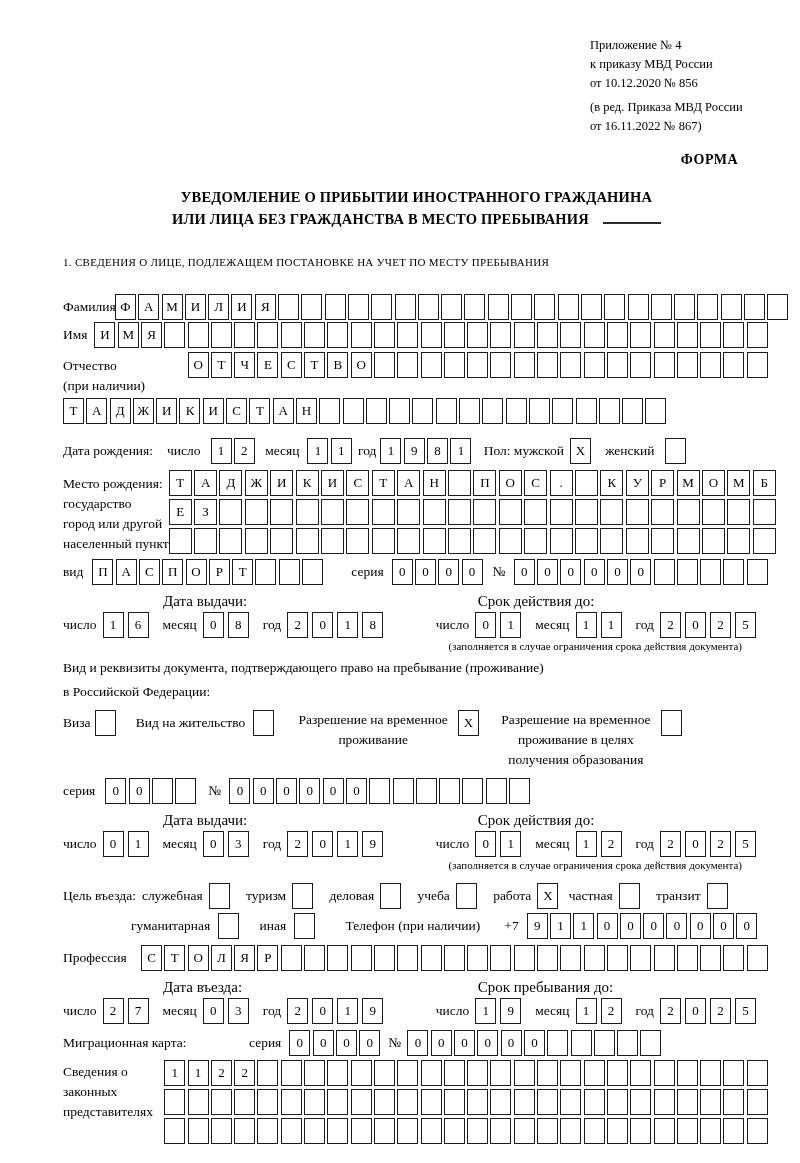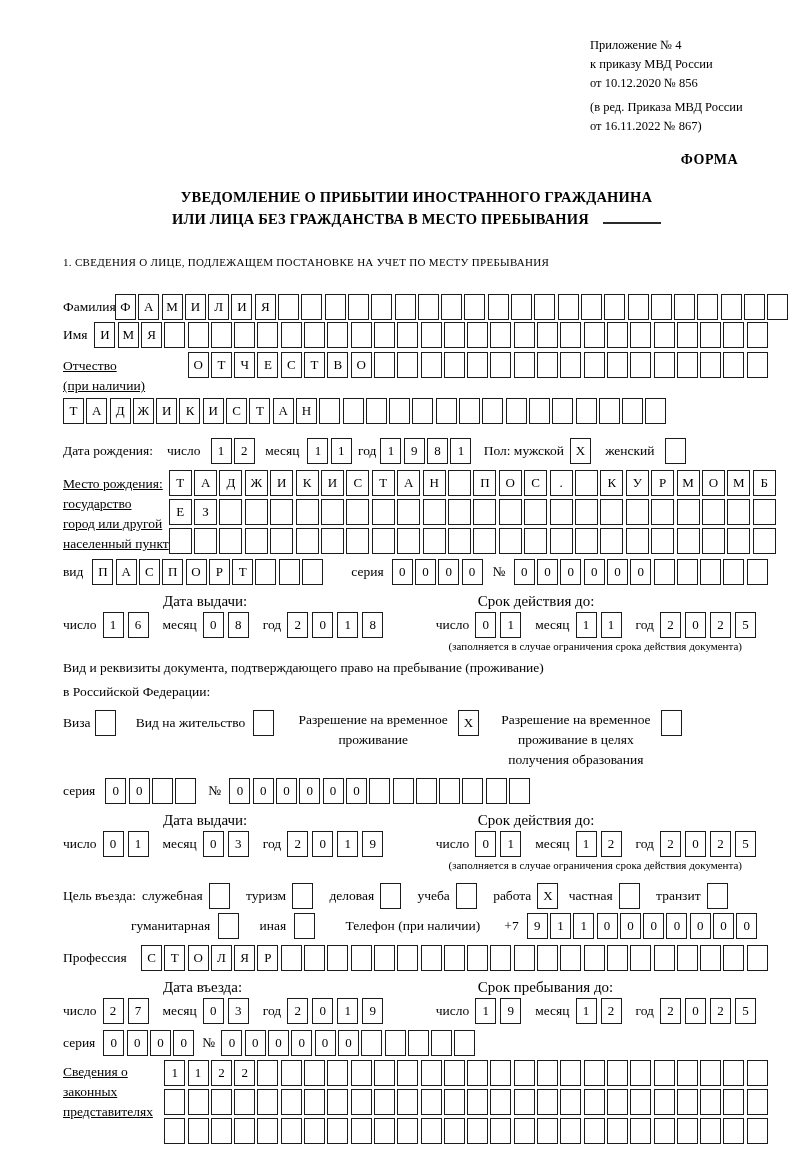--- a/index.html
+++ b/index.html
@@ -18,21 +18,21 @@
 
   
   .title { text-align:center; font-weight:bold; font-size:14.5px; line-height:22px; margin-top:18px; letter-spacing:0.2px; }
   .title-underline { display:inline-block; width:58px; border-bottom:2px solid #2a2a2a; height:14px; margin-left:14px; }
 
   .section-heading { font-weight:normal; font-size:11px; margin-top:26px; letter-spacing:0.3px; white-space:nowrap; }
 
   
   .row { display:flex; align-items:flex-start; }
   .lbl { padding-top:5px; white-space:nowrap; }
-  .lbl-stack div { line-height:20px; white-space:nowrap;text-decoration:underline; }
+  .lbl-stack div { line-height:20px; white-space:nowrap; }
   .cells { display:flex; }
   .cell {
     width:21px; height:26px; border:1.6px solid #1c1c1c; margin-right:2.3px;
     display:flex; align-items:center; justify-content:center;
     font-size:13px; flex:0 0 auto; background:#fff;
   }
   .cells-wide .cell { width:23px; margin-right:2.4px; }
   .cells-col .cells { margin-bottom:3px; }
 
   
@@ -674,20 +674,21 @@
             <span class="cell">2</span>
             <span class="cell">0</span>
             <span class="cell">2</span>
             <span class="cell">5</span>
           </span>
       </div>
     </div>
   </div>
 
   <div class="row mt6">
+    <span class="lbl" style="width:186px;">Миграционная карта:</span>
     <span class="lbl" style="margin-right:8px;">серия</span>
     <span class="cells" style="margin-right:6px;">
         <span class="cell">0</span>
         <span class="cell">0</span>
         <span class="cell">0</span>
         <span class="cell">0</span>
       </span>
     <span class="lbl" style="margin-right:6px;">№</span>
     <span class="cells">
         <span class="cell">0</span>

